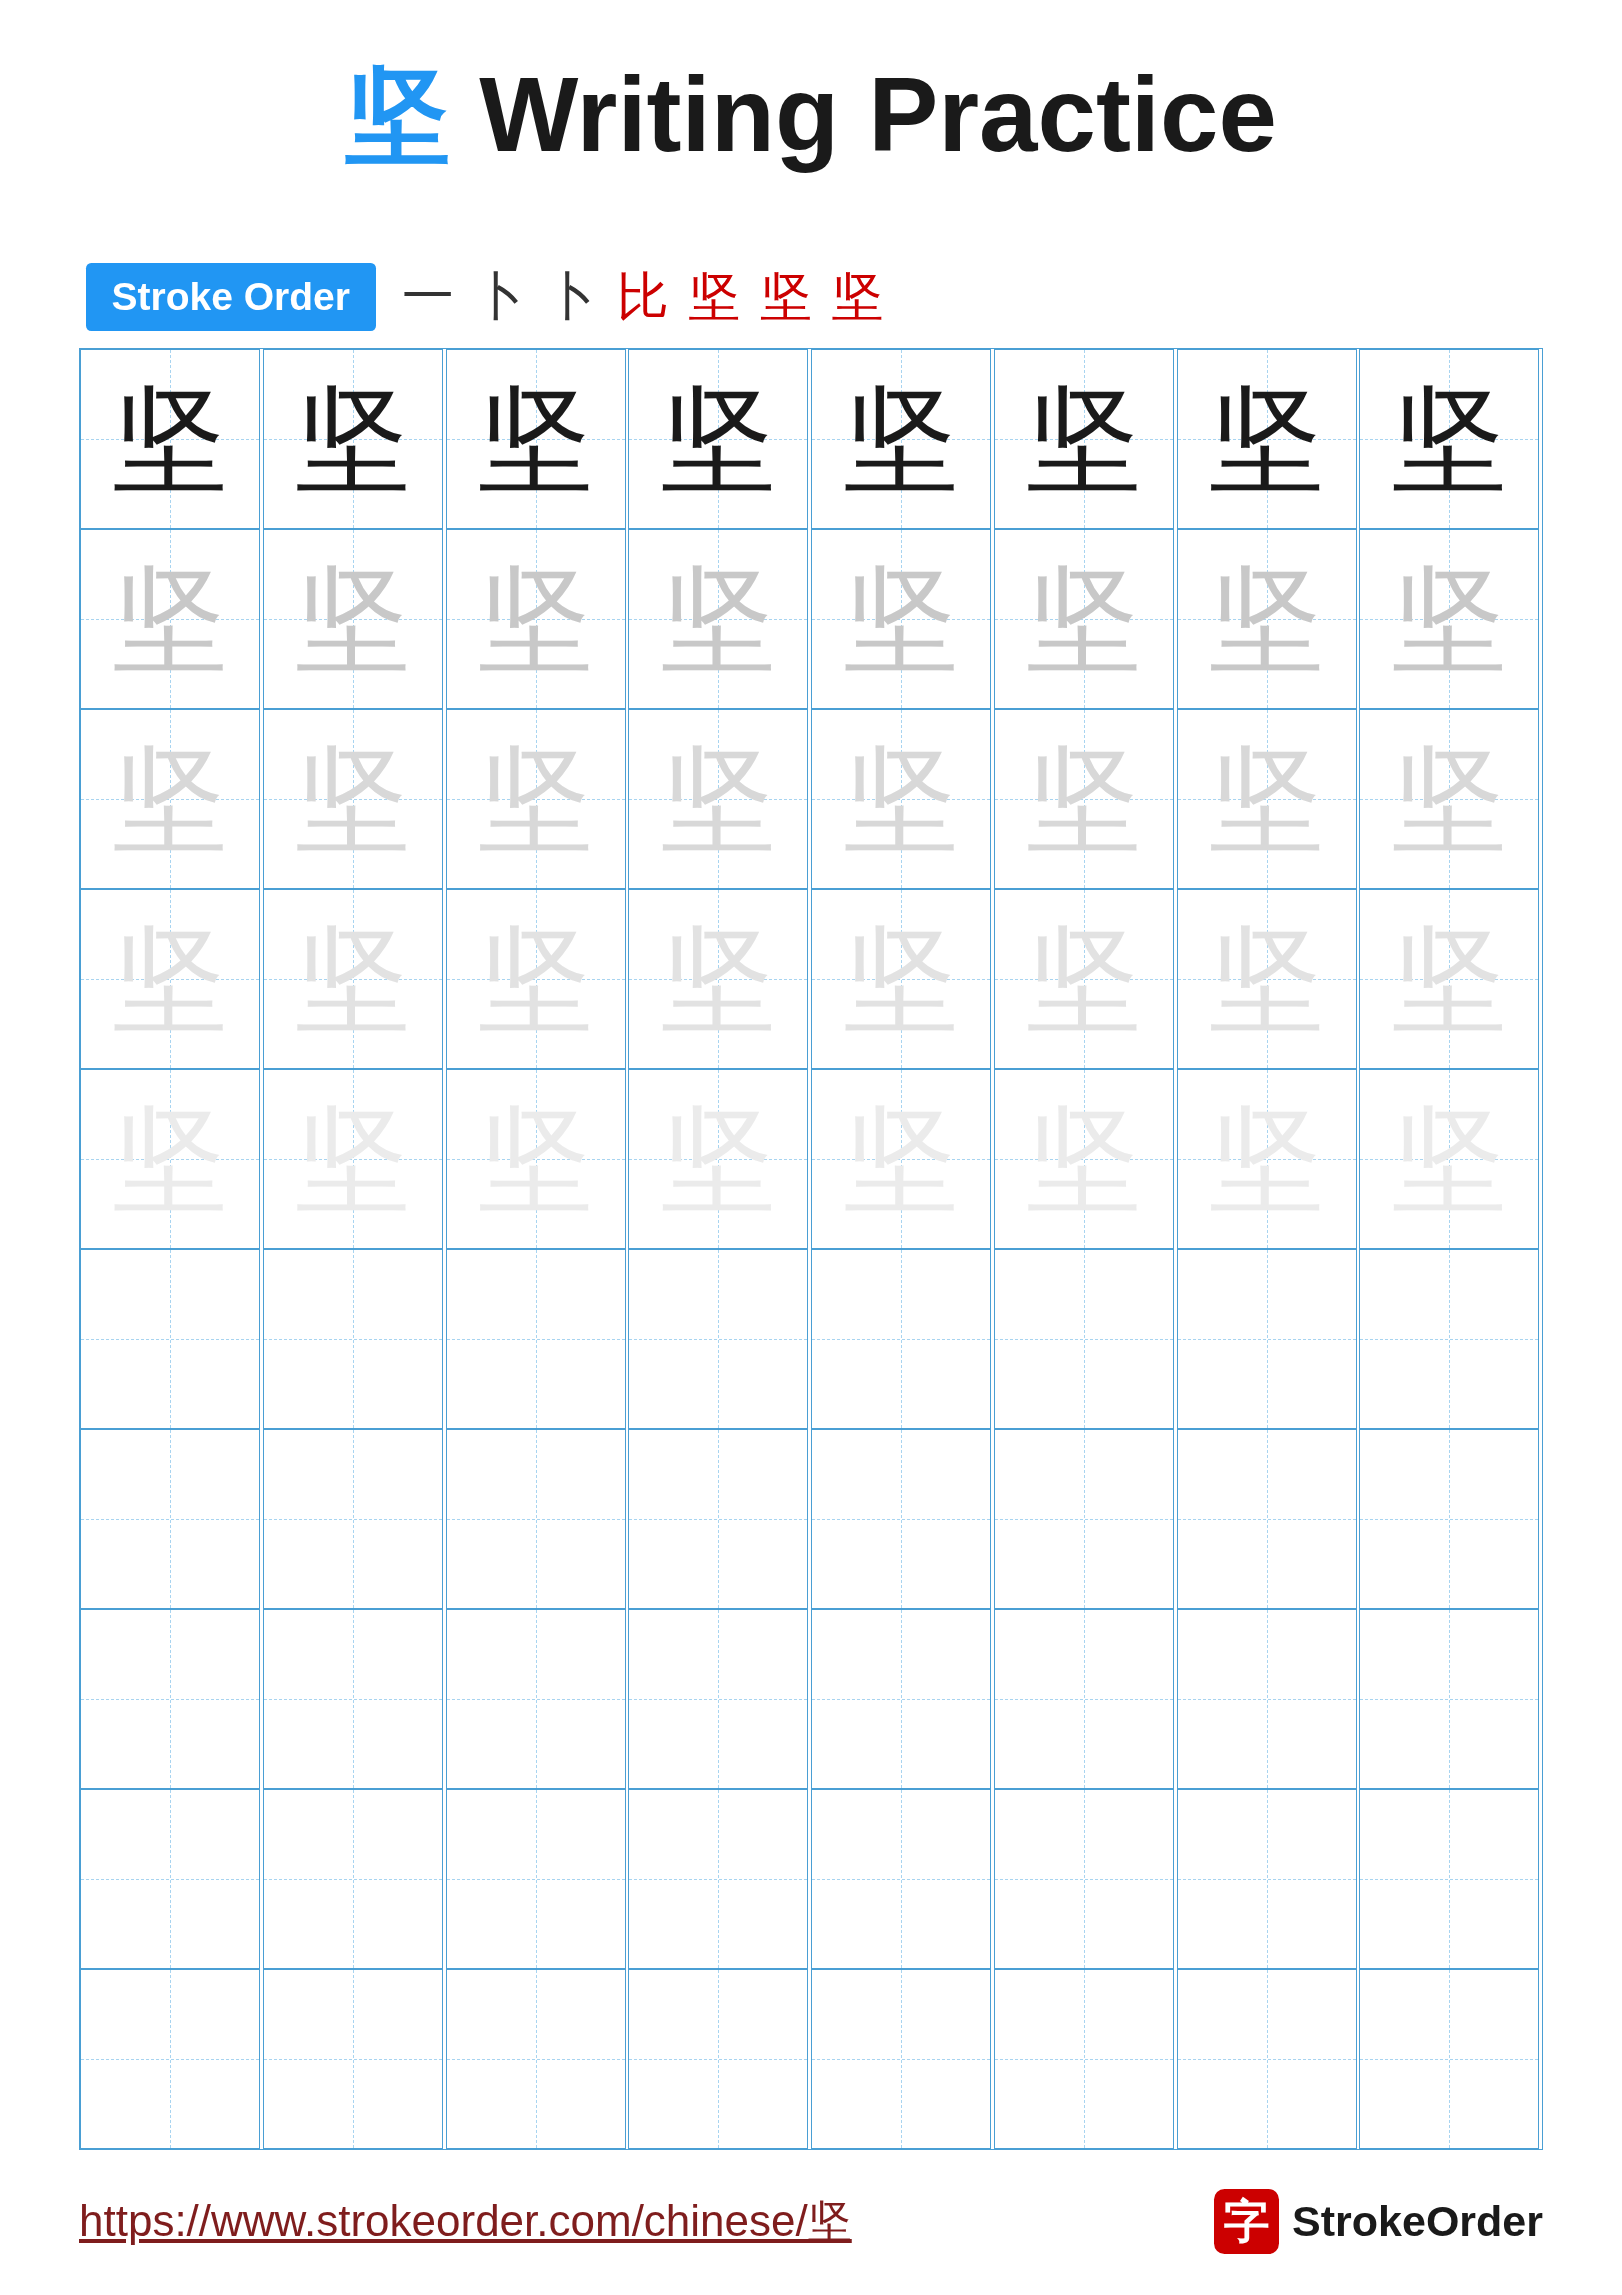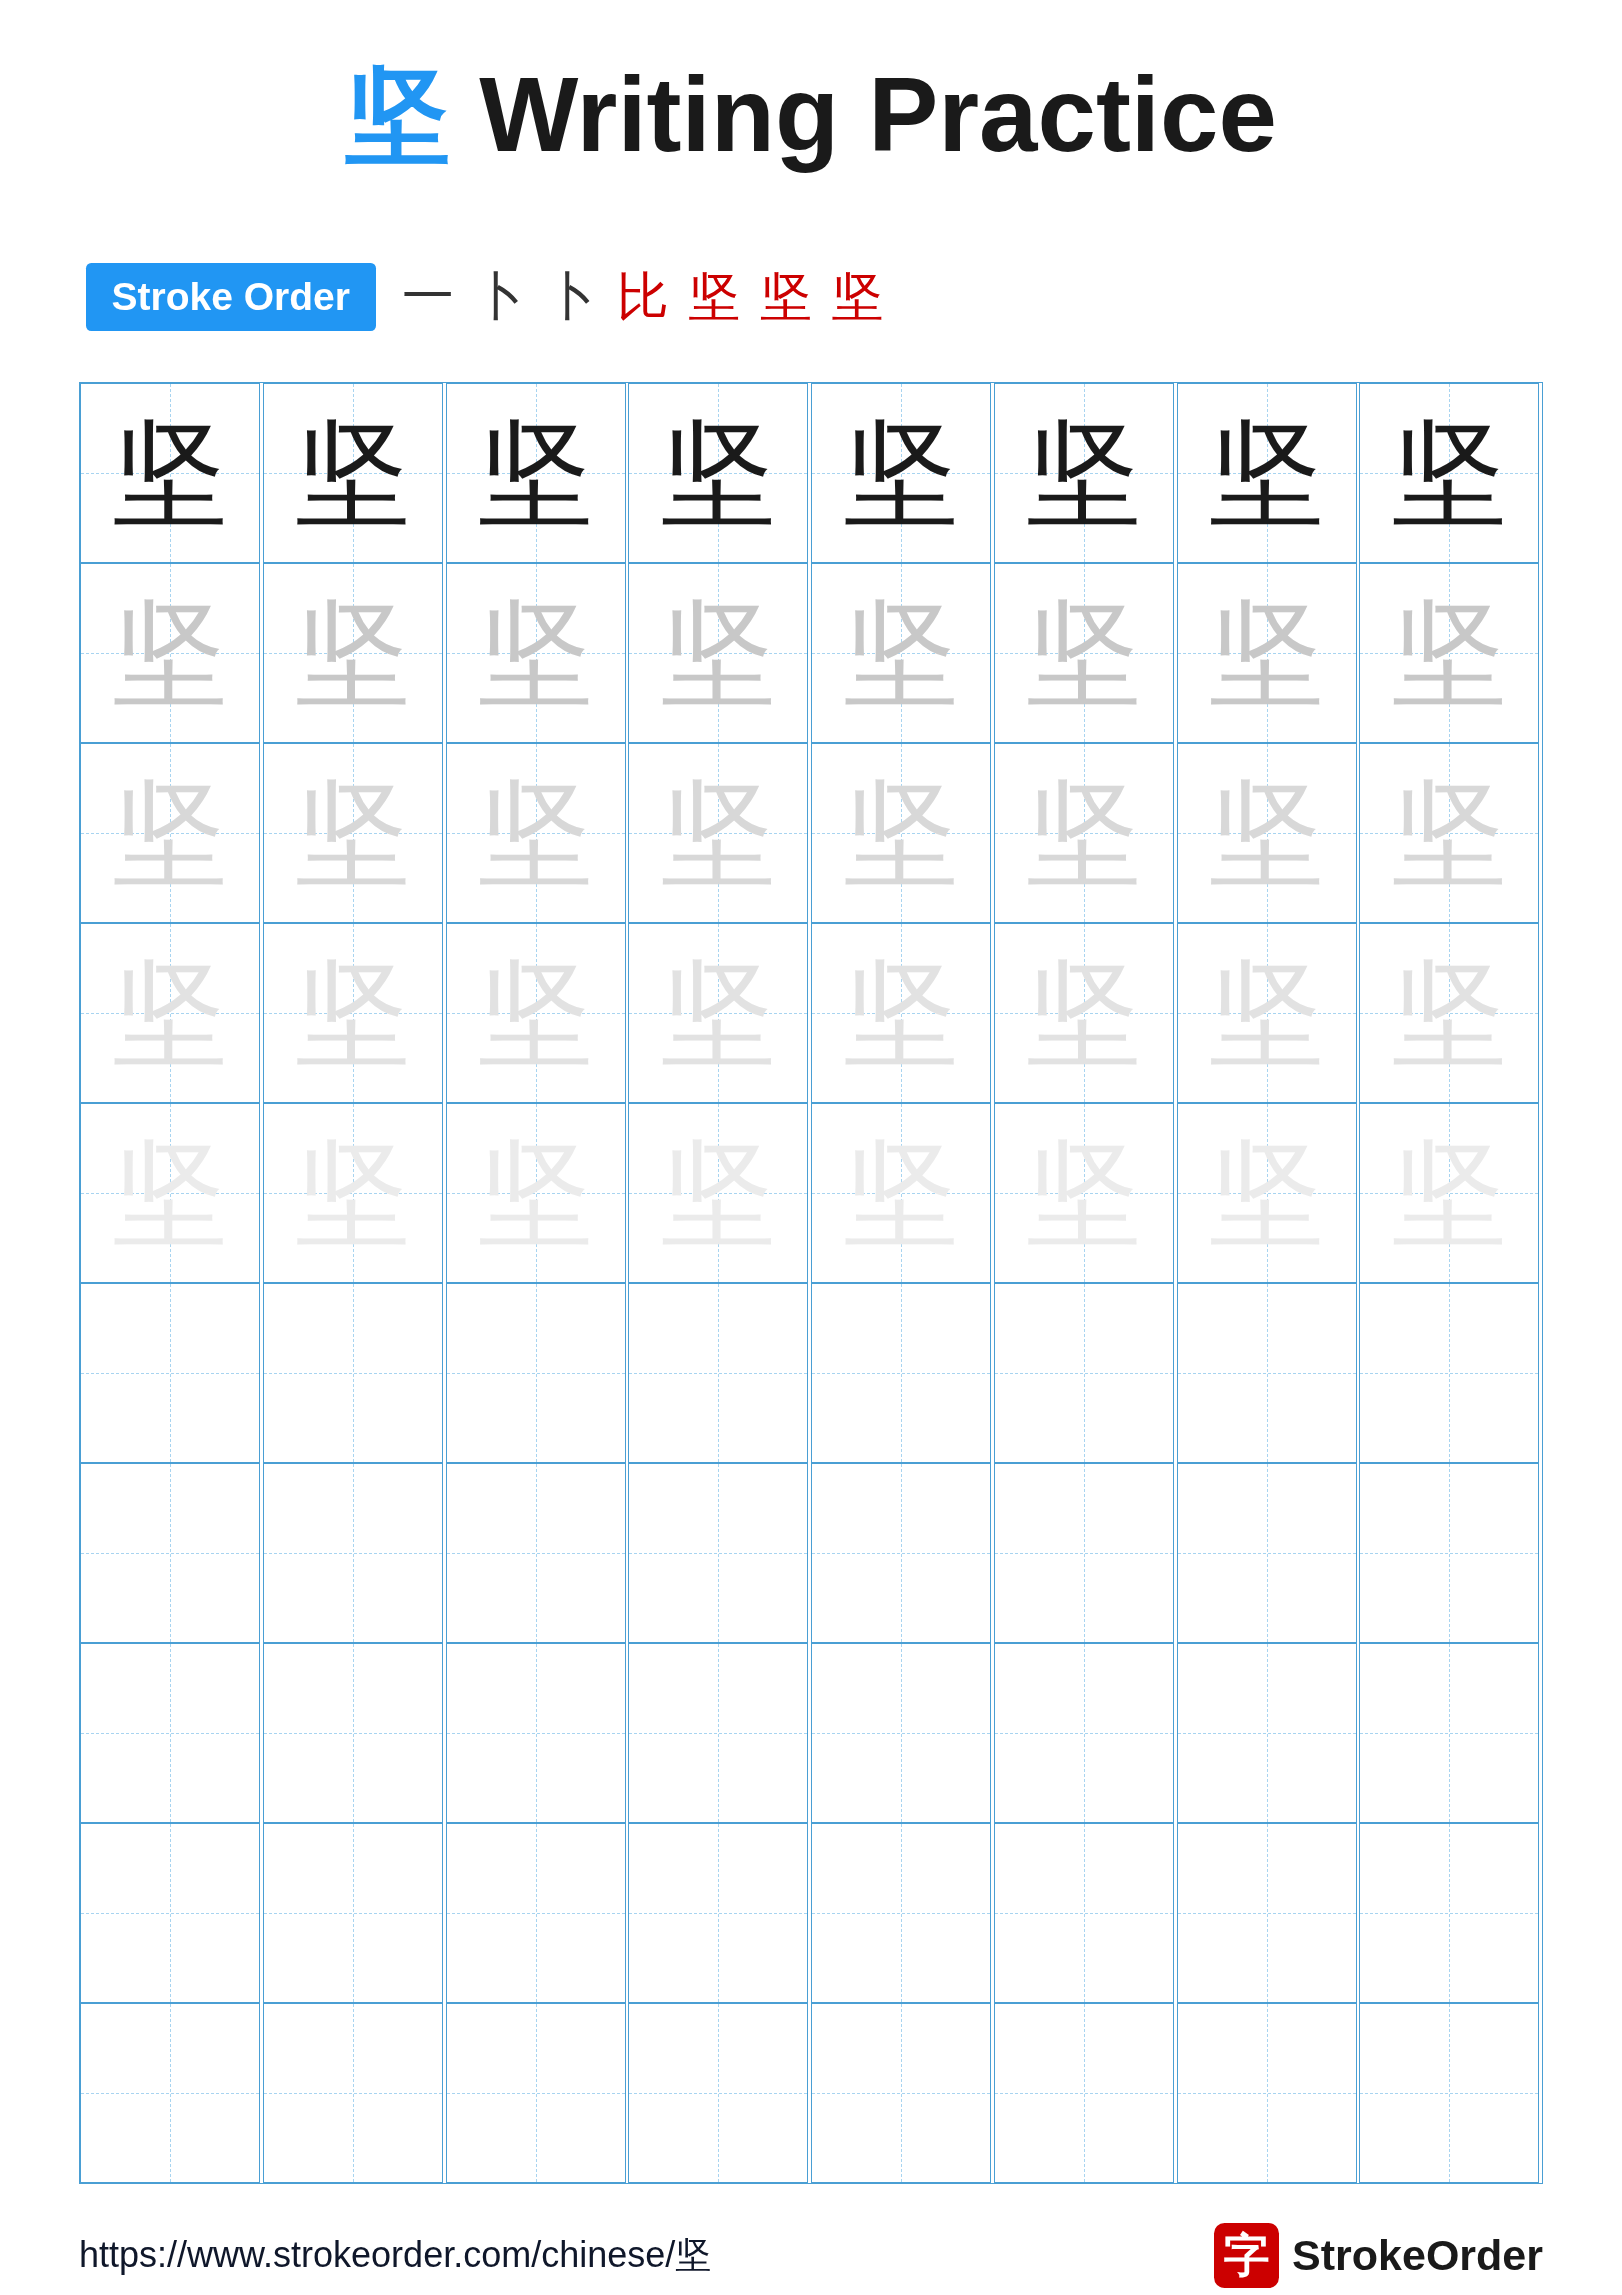--- a/index.html
+++ b/index.html
@@ -30,21 +30,21 @@
     }
 
     .title-char {
       color: #2196F3;
     }
 
     .stroke-order-row {
       display: flex;
       align-items: center;
       gap: 26px;
-      margin-bottom: 50px;
+      margin-bottom: 16px;
       padding-left: 6.5px;
     }
 
     .stroke-order-badge {
       background: #2196F3;
       color: #fff;
       font-size: 39px;
       font-weight: bold;
       padding: 11.8px 26px;
       border-radius: 5.2px;
@@ -134,22 +134,23 @@
     
     .footer {
       display: flex;
       justify-content: space-between;
       align-items: center;
       margin-top: auto;
       padding-top: 39px;
     }
 
     .footer-url {
-      color: #0f172a;
-      font-size: 36px;
+      color: #7f1d1d;
+      font-size: 44px;
+      text-decoration: underline;
     }
 
     .footer-logo {
       display: flex;
       align-items: center;
       gap: 13px;
       font-size: 43px;
       font-weight: bold;
       color: #1a1a1a;
     }

